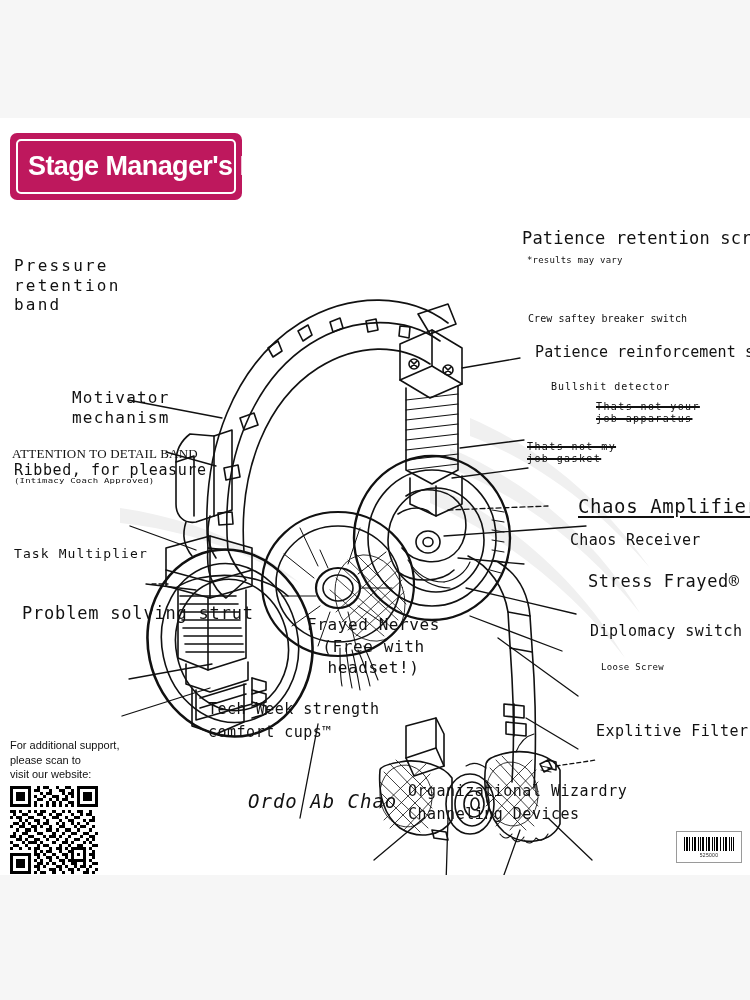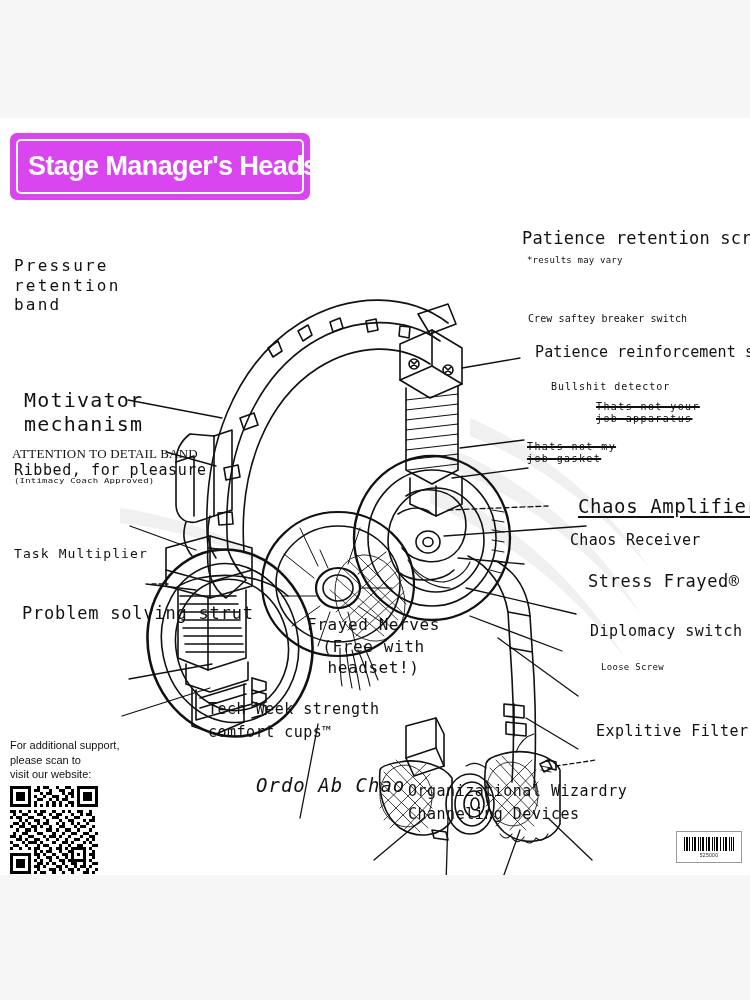--- a/index.html
+++ b/index.html
@@ -10,22 +10,22 @@
     font-family:"DejaVu Sans Mono", monospace;
     overflow:hidden;
   }
   #poster{
     position:absolute;left:0;top:118px;width:750px;height:757px;
     background:#ffffff;
     overflow:hidden;
   }
   
   #title-plate{
-    position:absolute;left:10px;top:15px;width:300px;height:67px;
-    background:#d946ef;border-radius:7px;
+    position:absolute;left:10px;top:15px;width:232px;height:67px;
+    background:#be185d;border-radius:7px;
     box-shadow:0 0 0 0 #000;
     display:flex;align-items:center;justify-content:flex-start;
   }
   #title-plate .inner-rule{
     position:absolute;left:6px;top:6px;right:6px;bottom:6px;
     border:2px solid #fff;border-radius:5px;pointer-events:none;
   }
   #title-text{
     color:#fff;
     font-family:"Liberation Sans", sans-serif;
@@ -52,21 +52,21 @@
   .lbl.under{text-decoration:underline;text-decoration-thickness:2px;text-underline-offset:3px;}
   .lbl.serif{font-family:"Liberation Serif", serif;letter-spacing:0.2px;}
   .lbl.slant{font-style:italic;letter-spacing:1px;}
 
   
   .s9{font-size:9px;}
   .s12{font-size:16px;}
   .s13{font-size:13px;}
   .s14{font-size:10px;}
   .s15{font-size:15px;}
-  .s16{font-size:20px;}
+  .s16{font-size:16px;margin-left:48px;}
   .s17{font-size:17px;}
   .s19{font-size:19px;}
 
   
   #qr-block{position:absolute;left:10px;top:620px;}
   #qr-caption{
     font-family:"Liberation Sans", sans-serif;font-size:11px;color:#111;
     line-height:1.33;white-space:pre;
   }
   #qr-code{margin-top:4px;width:88px;height:88px;image-rendering:pixelated;}
@@ -390,21 +390,21 @@
 
   <div class="lbl s15" style="left:596px;top:604px;letter-spacing:0.5px;">Explitive Filter</div>
 
   <div class="lbl s12" style="left:307px;top:496px;letter-spacing:0.6px;line-height:1.35;text-align:center;">Frayed Nerves
 (Free with
 headset!)</div>
 
   <div class="lbl s15" style="left:208px;top:580px;letter-spacing:0.5px;line-height:1.55;">Tech Week strength
 comfort cups™</div>
 
-  <div class="lbl slant s19" style="left:248px;top:656px;margin-left:8px;">Ordo Ab Chao</div>
+  <div class="lbl slant s19" style="left:248px;top:672px;">Ordo Ab Chao</div>
 
   <div class="lbl s15" style="left:408px;top:662px;letter-spacing:0.5px;line-height:1.5;">Organizational Wizardry
 Channeling Devices</div>
 
   <div id="title-plate">
     <div class="inner-rule"></div>
     <div id="title-text">
       <span>Stage Manager's Headset</span>
         <span id="title-reg">®</span>
     </div>

